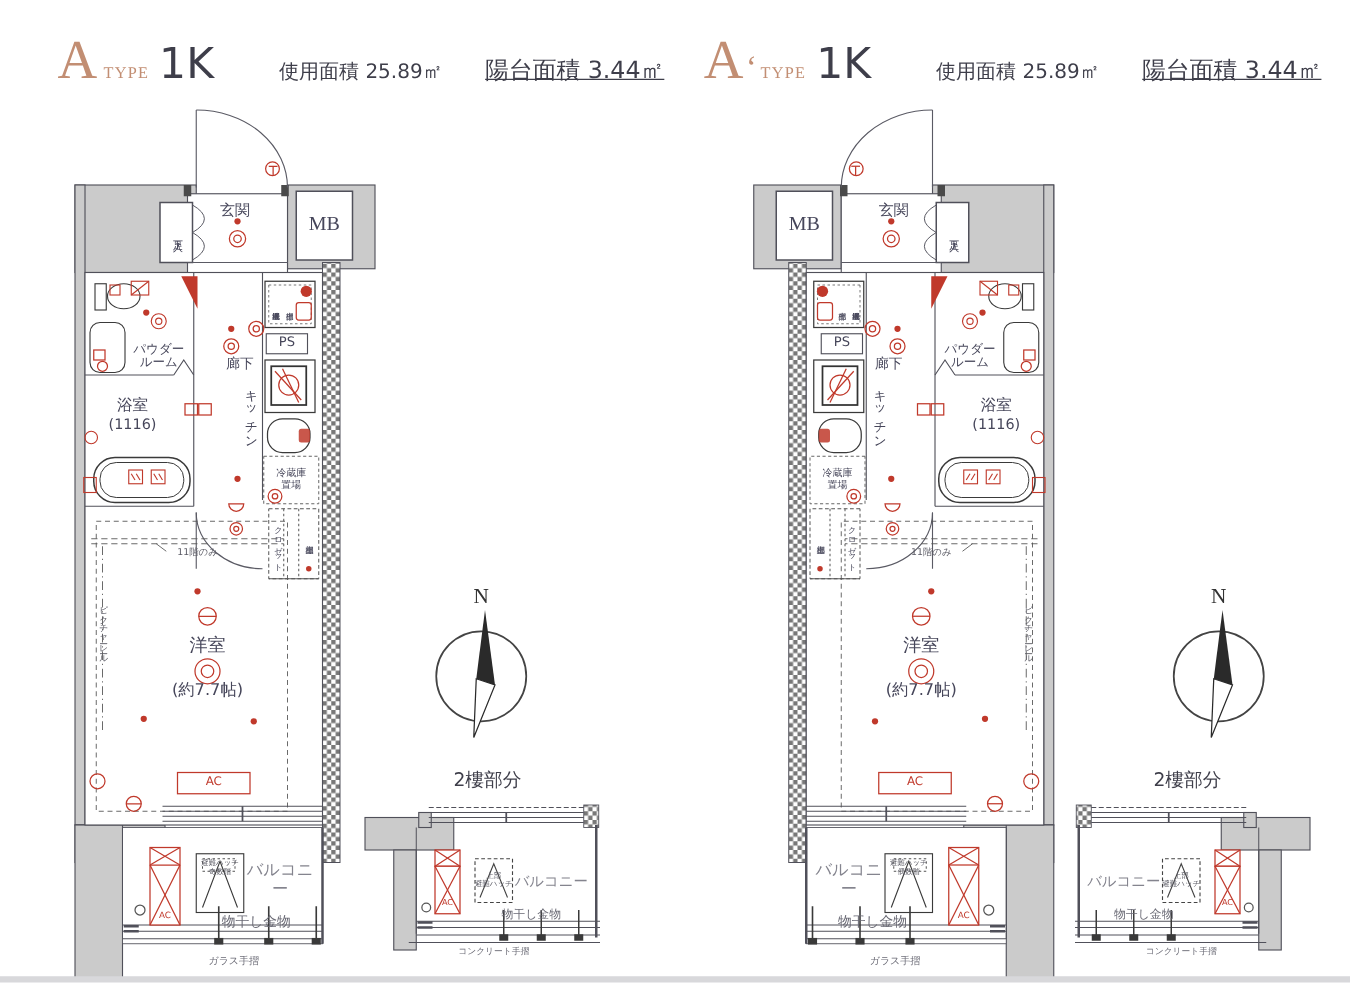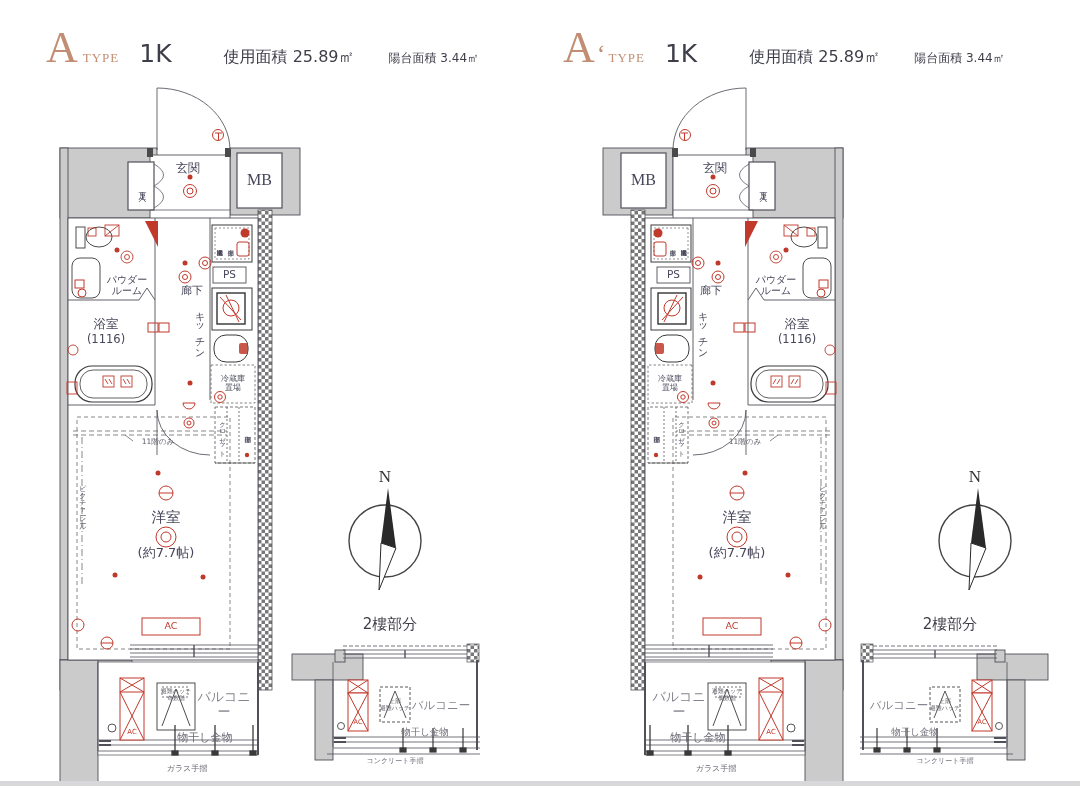--- a/index.html
+++ b/index.html
@@ -3,23 +3,23 @@
 <meta charset="utf-8">
 <style>
   html,body{margin:0;padding:0;background:#fff;}
   .page{position:relative;width:1080px;height:791px;background:#ffffff;overflow:hidden;
         font-family:"DejaVu Sans",sans-serif;}
   
   .title{position:absolute;display:flex;align-items:baseline;white-space:nowrap;color:#3e3e4a;}
   .title .letter{font-family:"Liberation Serif",serif;font-size:44px;line-height:1;color:#c28e73;}
   .title .prime{font-family:"Liberation Serif",serif;font-size:26px;color:#c28e73;margin-left:2px;}
   .title .typ{font-family:"Liberation Serif",serif;font-size:13px;letter-spacing:1px;color:#c28e73;margin-left:3px;}
-  .title .lay{font-size:25px;margin-left:20px;color:#3e3e4a;}
+  .title .lay{font-size:34px;margin-left:8px;color:#3e3e4a;}
   .title .area1{font-size:16px;margin-left:52px;text-align:right;}
-  .title .area2{font-size:12px;margin-left:34px;}
+  .title .area2{font-size:19px;margin-left:34px;text-decoration:underline;}
   
   .plan-slot{position:absolute;width:270px;height:700px;}
   .mini-slot{position:absolute;width:210px;height:170px;}
   .compass-slot{position:absolute;width:110px;height:125px;}
   .flip{position:absolute;inset:0;}
   .mirrored .flip{transform:scaleX(-1);}
   .mirrored .flip .lbl{transform:scaleX(-1);}
   svg{position:absolute;left:0;top:0;}
   
   .lbl{position:absolute;display:flex;align-items:center;justify-content:center;

